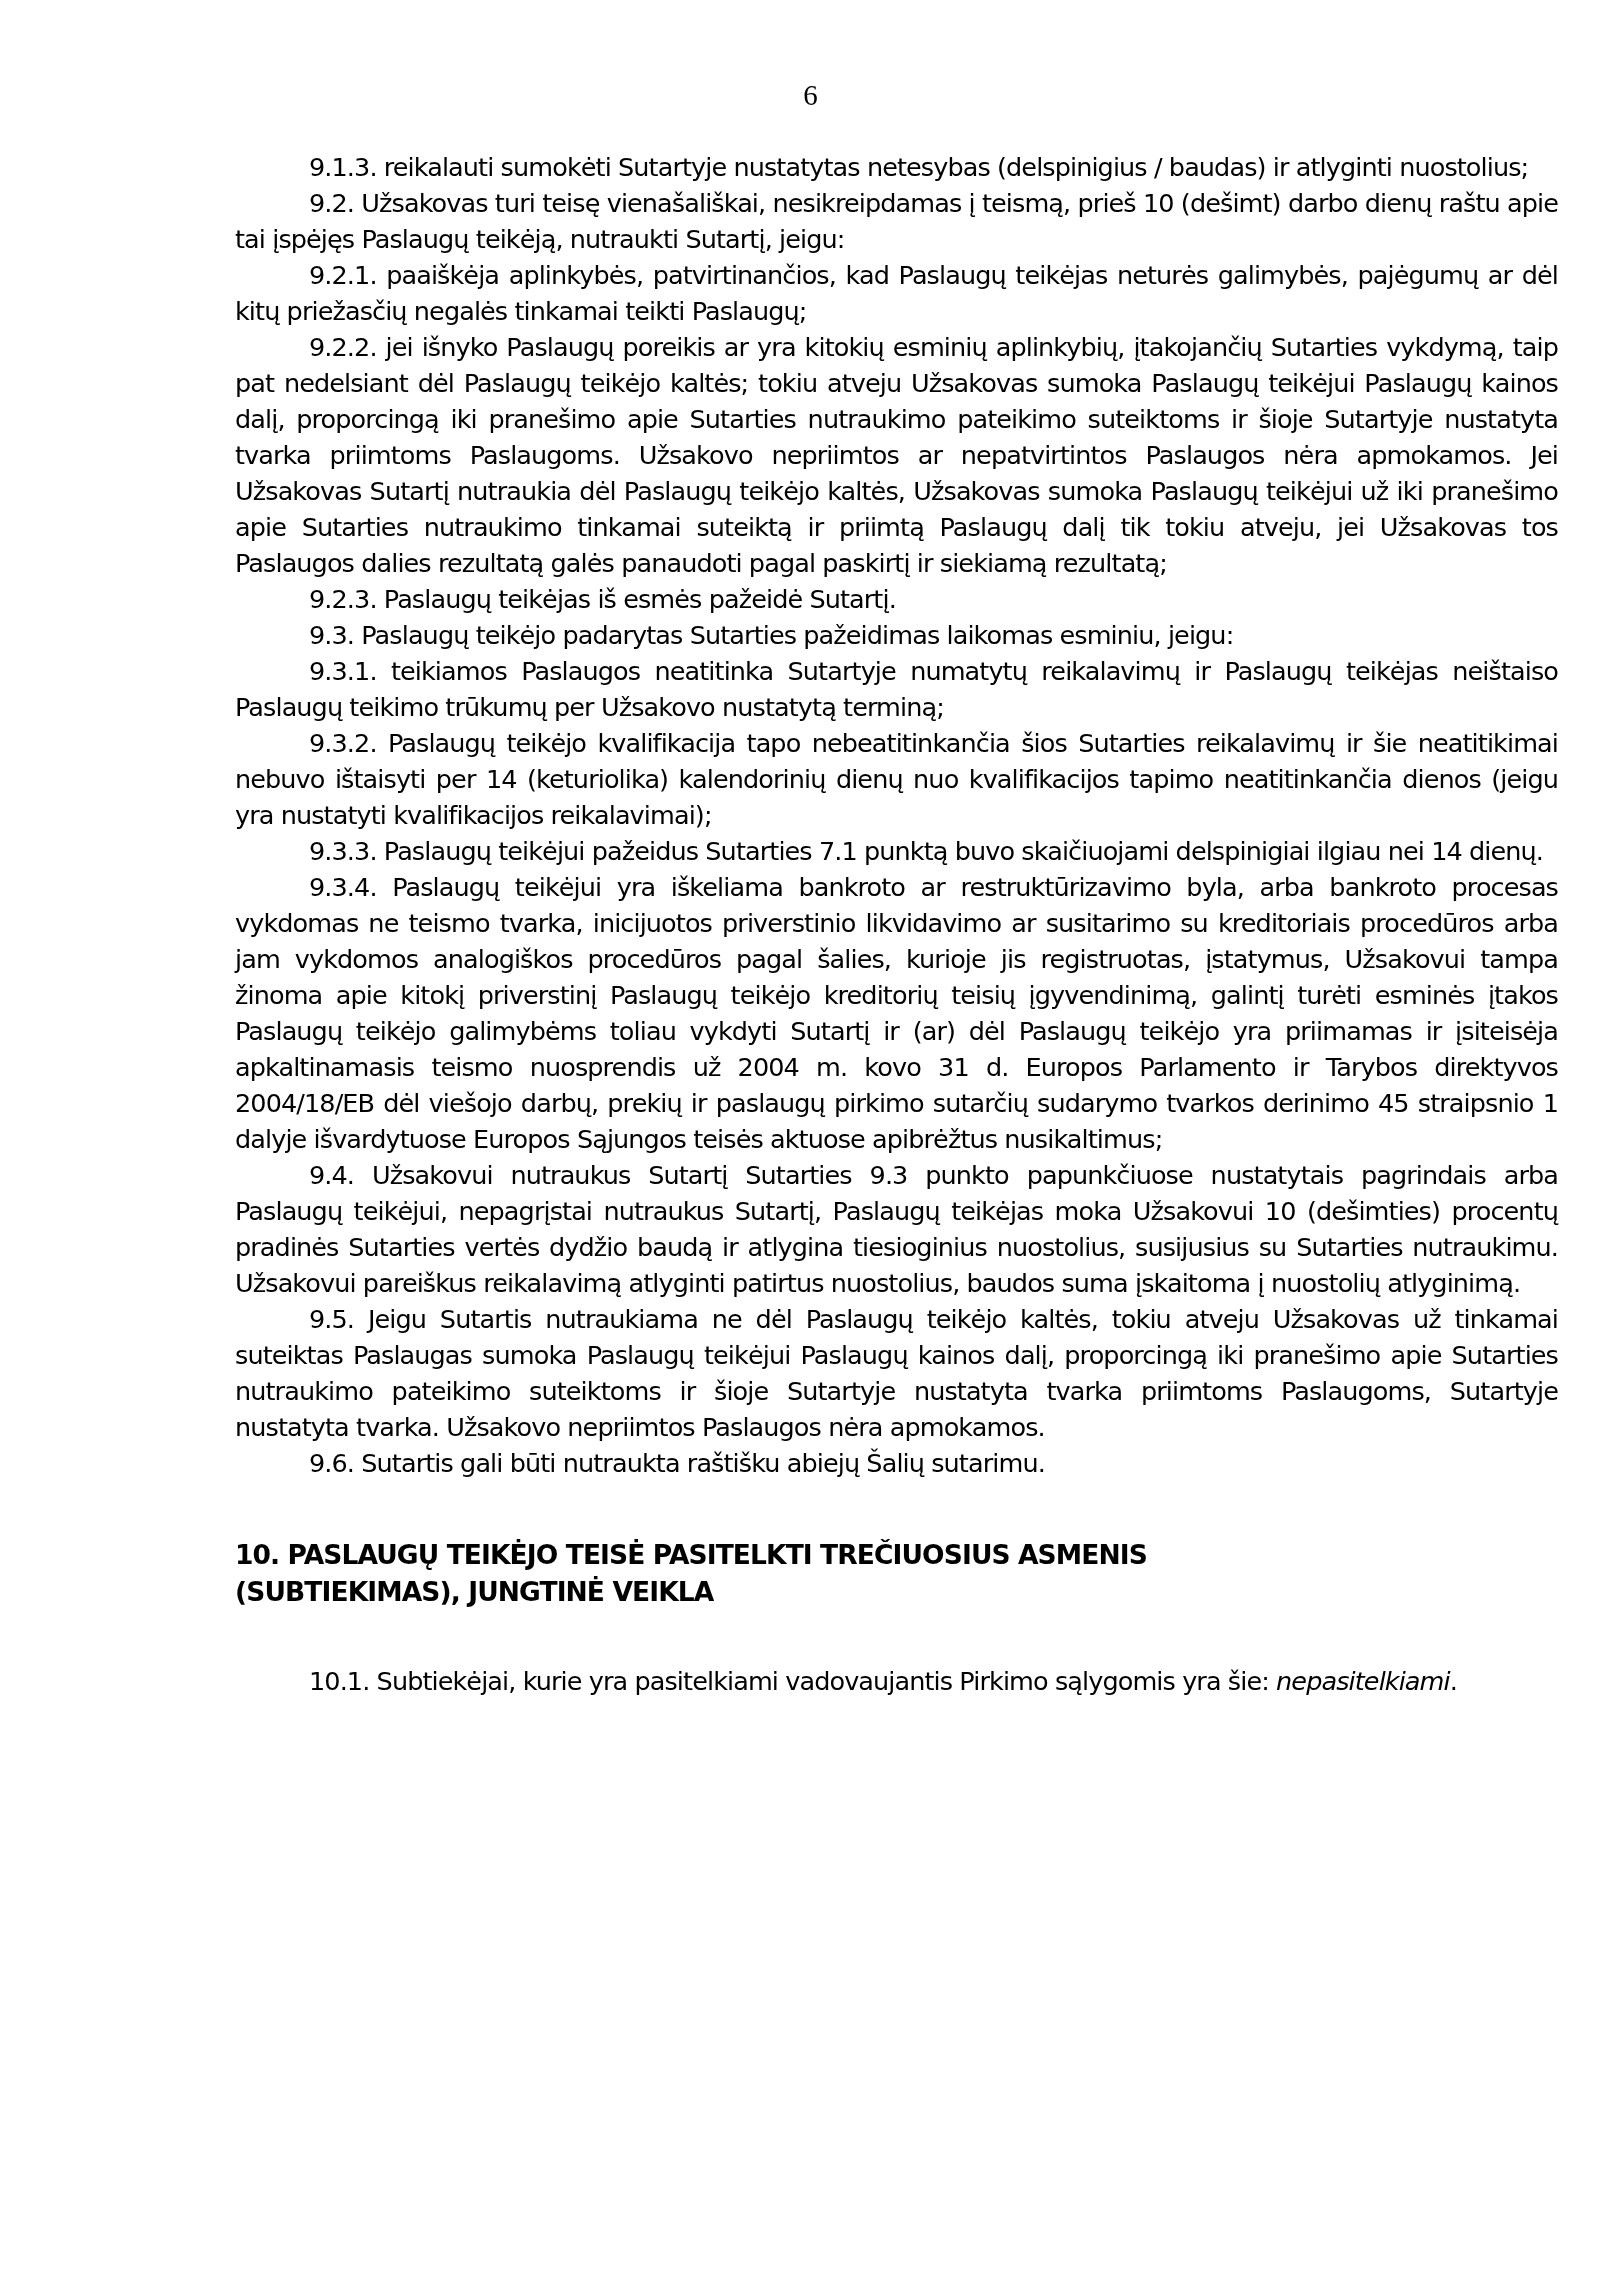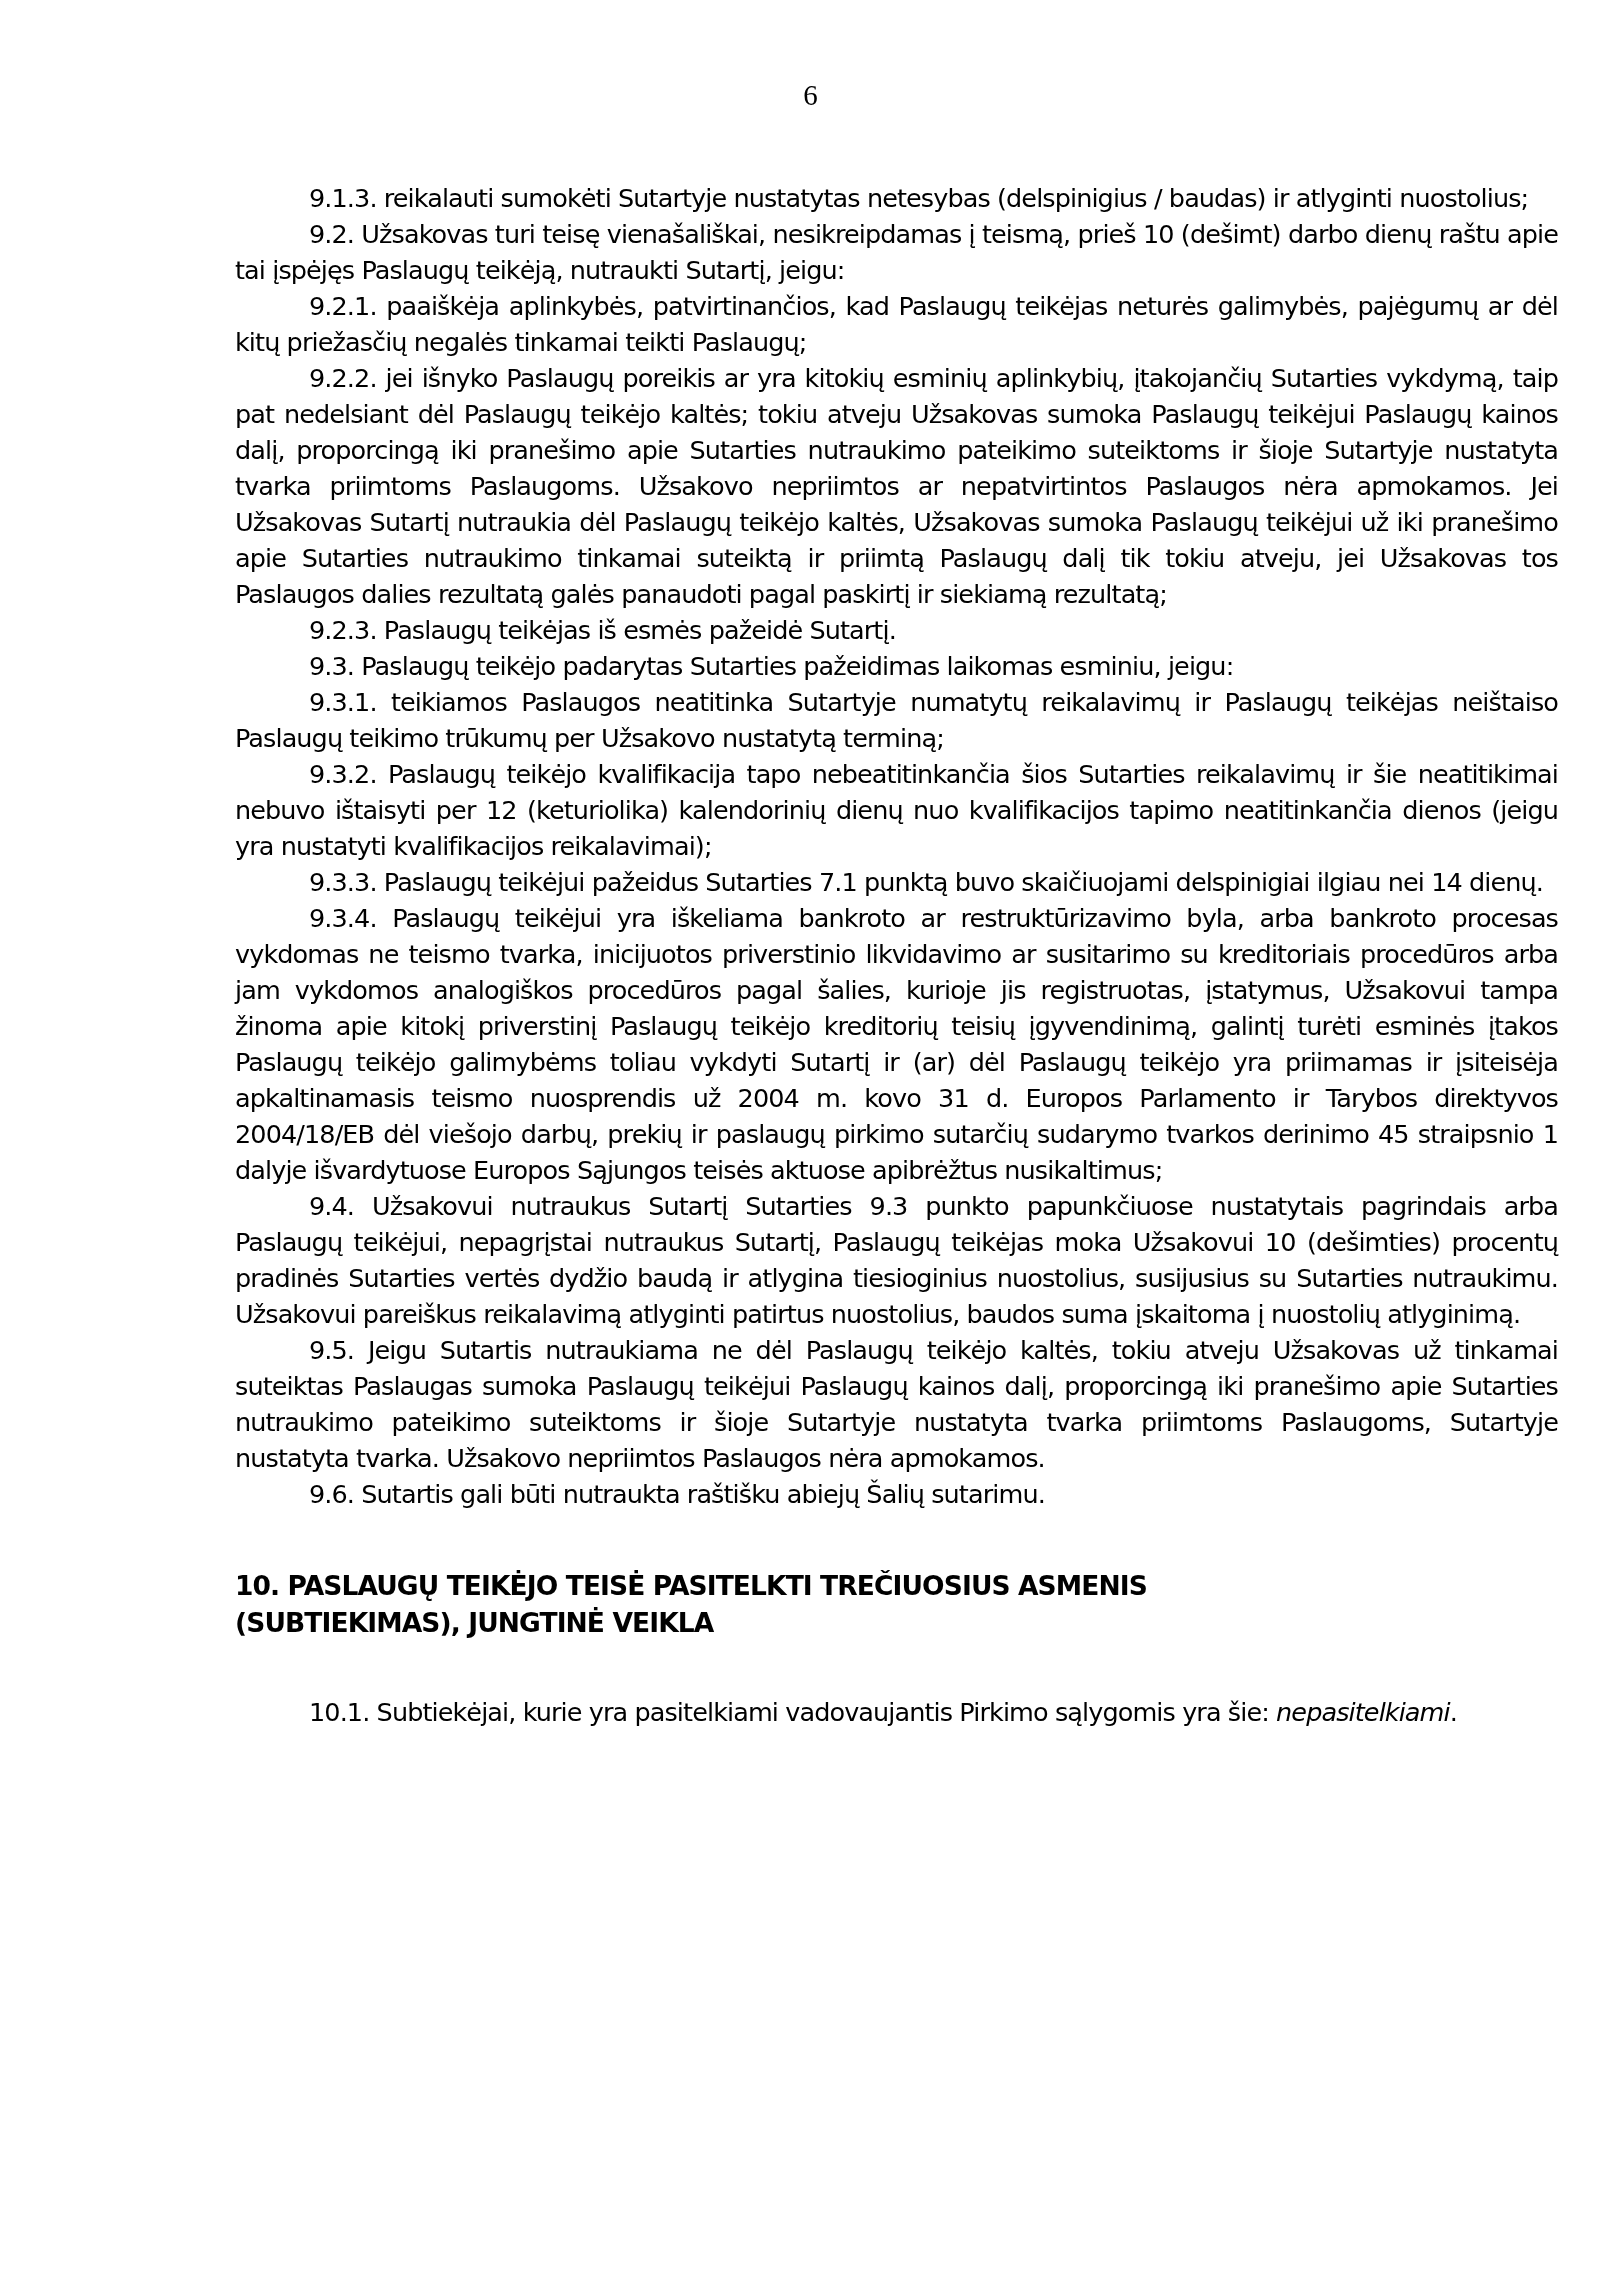--- a/index.html
+++ b/index.html
@@ -5,21 +5,20 @@
     html, body { margin: 0; padding: 0; background: #ffffff; }
     body { width: 1621px; height: 2293px; position: relative; overflow: hidden; color: #000; }
     .page-number {
       position: absolute; top: 76px; left: 0; width: 1621px; text-align: center;
       font-family: "Liberation Serif", serif; font-size: 29px; line-height: 39px;
     }
     .body-text {
       position: absolute; top: 149px; left: 235px; width: 1323px;
       font-family: "DejaVu Sans", sans-serif; font-size: 25.5px; line-height: 36px;
       letter-spacing: -0.9px;
-      margin-top: 31px;
     }
     .para { margin: 0; text-align: justify; text-indent: 74px; }
     .heading {
       margin: 55px 0 53px 0; text-align: left; font-weight: bold;
       font-size: 26.5px; line-height: 37px; text-indent: 0; letter-spacing: -0.9px;
     }
     .italic { font-style: italic; }
   </style>
 </head>
 <body>
@@ -27,21 +26,21 @@
 <div class="page-number">6</div>
 
 <div class="body-text">
   <p class="para">9.1.3. reikalauti sumokėti Sutartyje nustatytas netesybas (delspinigius / baudas) ir atlyginti nuostolius;</p>
   <p class="para">9.2. Užsakovas turi teisę vienašališkai, nesikreipdamas į teismą, prieš 10 (dešimt) darbo dienų raštu apie tai įspėjęs Paslaugų teikėją, nutraukti Sutartį, jeigu:</p>
   <p class="para">9.2.1. paaiškėja aplinkybės, patvirtinančios, kad Paslaugų teikėjas neturės galimybės, pajėgumų ar dėl kitų priežasčių negalės tinkamai teikti Paslaugų;</p>
   <p class="para">9.2.2. jei išnyko Paslaugų poreikis ar yra kitokių esminių aplinkybių, įtakojančių Sutarties vykdymą, taip pat nedelsiant dėl Paslaugų teikėjo kaltės; tokiu atveju Užsakovas sumoka Paslaugų teikėjui Paslaugų kainos dalį, proporcingą iki pranešimo apie Sutarties nutraukimo pateikimo suteiktoms ir šioje Sutartyje nustatyta tvarka priimtoms Paslaugoms. Užsakovo nepriimtos ar nepatvirtintos Paslaugos nėra apmokamos. Jei Užsakovas Sutartį nutraukia dėl Paslaugų teikėjo kaltės, Užsakovas sumoka Paslaugų teikėjui už iki pranešimo apie Sutarties nutraukimo tinkamai suteiktą ir priimtą Paslaugų dalį tik tokiu atveju, jei Užsakovas tos Paslaugos dalies rezultatą galės panaudoti pagal paskirtį ir siekiamą rezultatą;</p>
   <p class="para">9.2.3. Paslaugų teikėjas iš esmės pažeidė Sutartį.</p>
   <p class="para">9.3. Paslaugų teikėjo padarytas Sutarties pažeidimas laikomas esminiu, jeigu:</p>
   <p class="para">9.3.1. teikiamos Paslaugos neatitinka Sutartyje numatytų reikalavimų ir Paslaugų teikėjas neištaiso Paslaugų teikimo trūkumų per Užsakovo nustatytą terminą;</p>
-  <p class="para">9.3.2. Paslaugų teikėjo kvalifikacija tapo nebeatitinkančia šios Sutarties reikalavimų ir šie neatitikimai nebuvo ištaisyti per 12 (keturiolika) kalendorinių dienų nuo kvalifikacijos tapimo neatitinkančia dienos (jeigu yra nustatyti kvalifikacijos reikalavimai);</p>
+  <p class="para">9.3.2. Paslaugų teikėjo kvalifikacija tapo nebeatitinkančia šios Sutarties reikalavimų ir šie neatitikimai nebuvo ištaisyti per 14 (keturiolika) kalendorinių dienų nuo kvalifikacijos tapimo neatitinkančia dienos (jeigu yra nustatyti kvalifikacijos reikalavimai);</p>
   <p class="para">9.3.3. Paslaugų teikėjui pažeidus Sutarties 7.1 punktą buvo skaičiuojami delspinigiai ilgiau nei 14 dienų.</p>
   <p class="para">9.3.4. Paslaugų teikėjui yra iškeliama bankroto ar restruktūrizavimo byla, arba bankroto procesas vykdomas ne teismo tvarka, inicijuotos priverstinio likvidavimo ar susitarimo su kreditoriais procedūros arba jam vykdomos analogiškos procedūros pagal šalies, kurioje jis registruotas, įstatymus, Užsakovui tampa žinoma apie kitokį priverstinį Paslaugų teikėjo kreditorių teisių įgyvendinimą, galintį turėti esminės įtakos Paslaugų teikėjo galimybėms toliau vykdyti Sutartį ir (ar) dėl Paslaugų teikėjo yra priimamas ir įsiteisėja apkaltinamasis teismo nuosprendis už 2004 m. kovo 31 d. Europos Parlamento ir Tarybos direktyvos 2004/18/EB dėl viešojo darbų, prekių ir paslaugų pirkimo sutarčių sudarymo tvarkos derinimo 45 straipsnio 1 dalyje išvardytuose Europos Sąjungos teisės aktuose apibrėžtus nusikaltimus;</p>
   <p class="para">9.4. Užsakovui nutraukus Sutartį Sutarties 9.3 punkto papunkčiuose nustatytais pagrindais arba Paslaugų teikėjui, nepagrįstai nutraukus Sutartį, Paslaugų teikėjas moka Užsakovui 10 (dešimties) procentų pradinės Sutarties vertės dydžio baudą ir atlygina tiesioginius nuostolius, susijusius su Sutarties nutraukimu. Užsakovui pareiškus reikalavimą atlyginti patirtus nuostolius, baudos suma įskaitoma į nuostolių atlyginimą.</p>
   <p class="para">9.5. Jeigu Sutartis nutraukiama ne dėl Paslaugų teikėjo kaltės, tokiu atveju Užsakovas už tinkamai suteiktas Paslaugas sumoka Paslaugų teikėjui Paslaugų kainos dalį, proporcingą iki pranešimo apie Sutarties nutraukimo pateikimo suteiktoms ir šioje Sutartyje nustatyta tvarka priimtoms Paslaugoms, Sutartyje nustatyta tvarka. Užsakovo nepriimtos Paslaugos nėra apmokamos.</p>
   <p class="para">9.6. Sutartis gali būti nutraukta raštišku abiejų Šalių sutarimu.</p>
 
   <div class="heading">
     <div>10. PASLAUGŲ TEIKĖJO TEISĖ PASITELKTI TREČIUOSIUS ASMENIS</div>
     <div>(SUBTIEKIMAS), JUNGTINĖ VEIKLA</div>
   </div>

